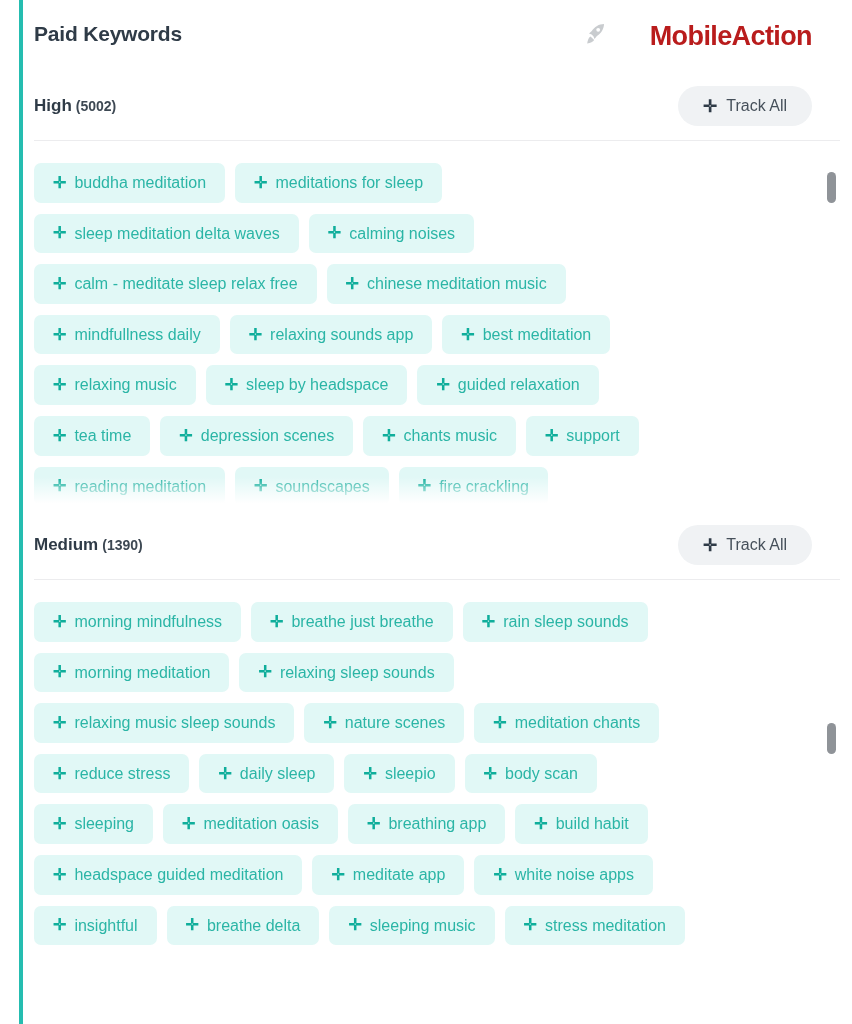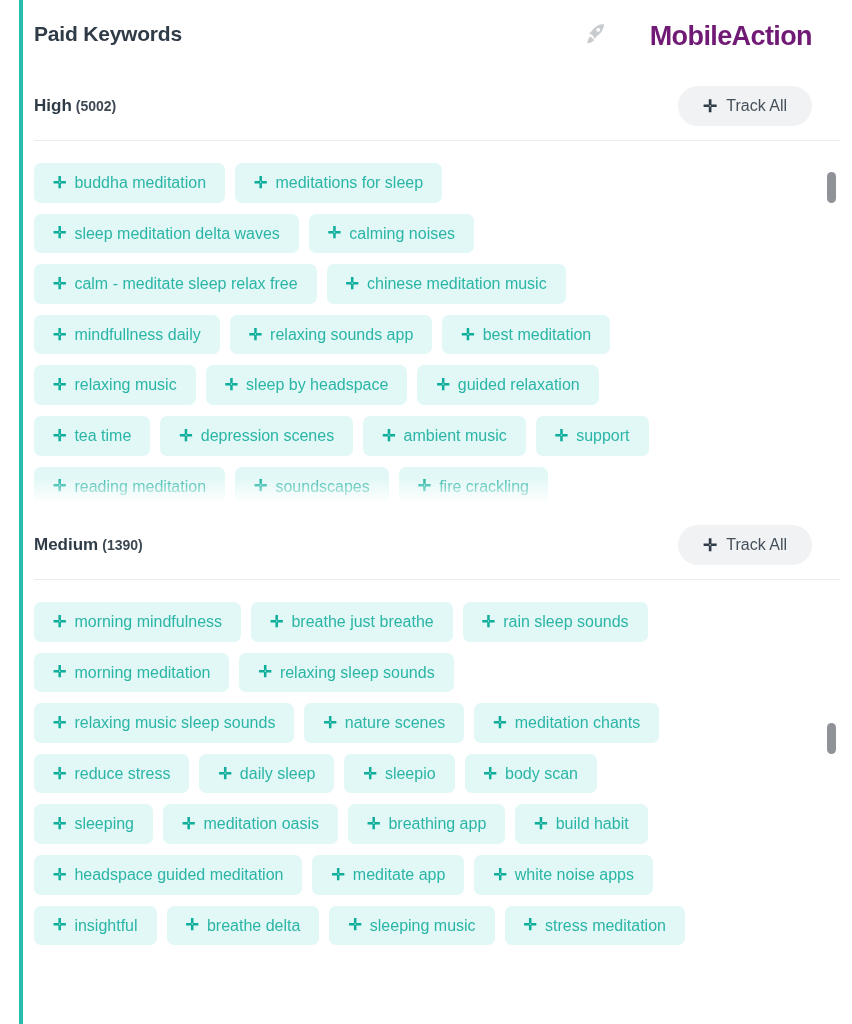--- a/index.html
+++ b/index.html
@@ -50,21 +50,21 @@
     display: flex;
     align-items: center;
     gap: 4px;
     color: #c9cccf;
     user-select: none;
   }
   .brand-mark { display: block; }
   .brand-name {
     font-size: 27px;
     font-weight: bold;
-    color: #701a75;
+    color: #b91c1c;
     letter-spacing: -0.6px;
     line-height: 1;
     margin-left: 40px;
   }
 
   
   .section-head {
     position: relative;
     height: 68px;
     padding: 0 40px 0 11px;
@@ -265,21 +265,21 @@
           <div class="kw-tag">
             <span class="plus">✛</span>
             <span>tea time</span>
           </div>
           <div class="kw-tag">
             <span class="plus">✛</span>
             <span>depression scenes</span>
           </div>
           <div class="kw-tag">
             <span class="plus">✛</span>
-            <span>ambient music</span>
+            <span>chants music</span>
           </div>
           <div class="kw-tag">
             <span class="plus">✛</span>
             <span>support</span>
           </div>
         </div>
         <div class="kw-row">
           <div class="kw-tag">
             <span class="plus">✛</span>
             <span>reading meditation</span>

